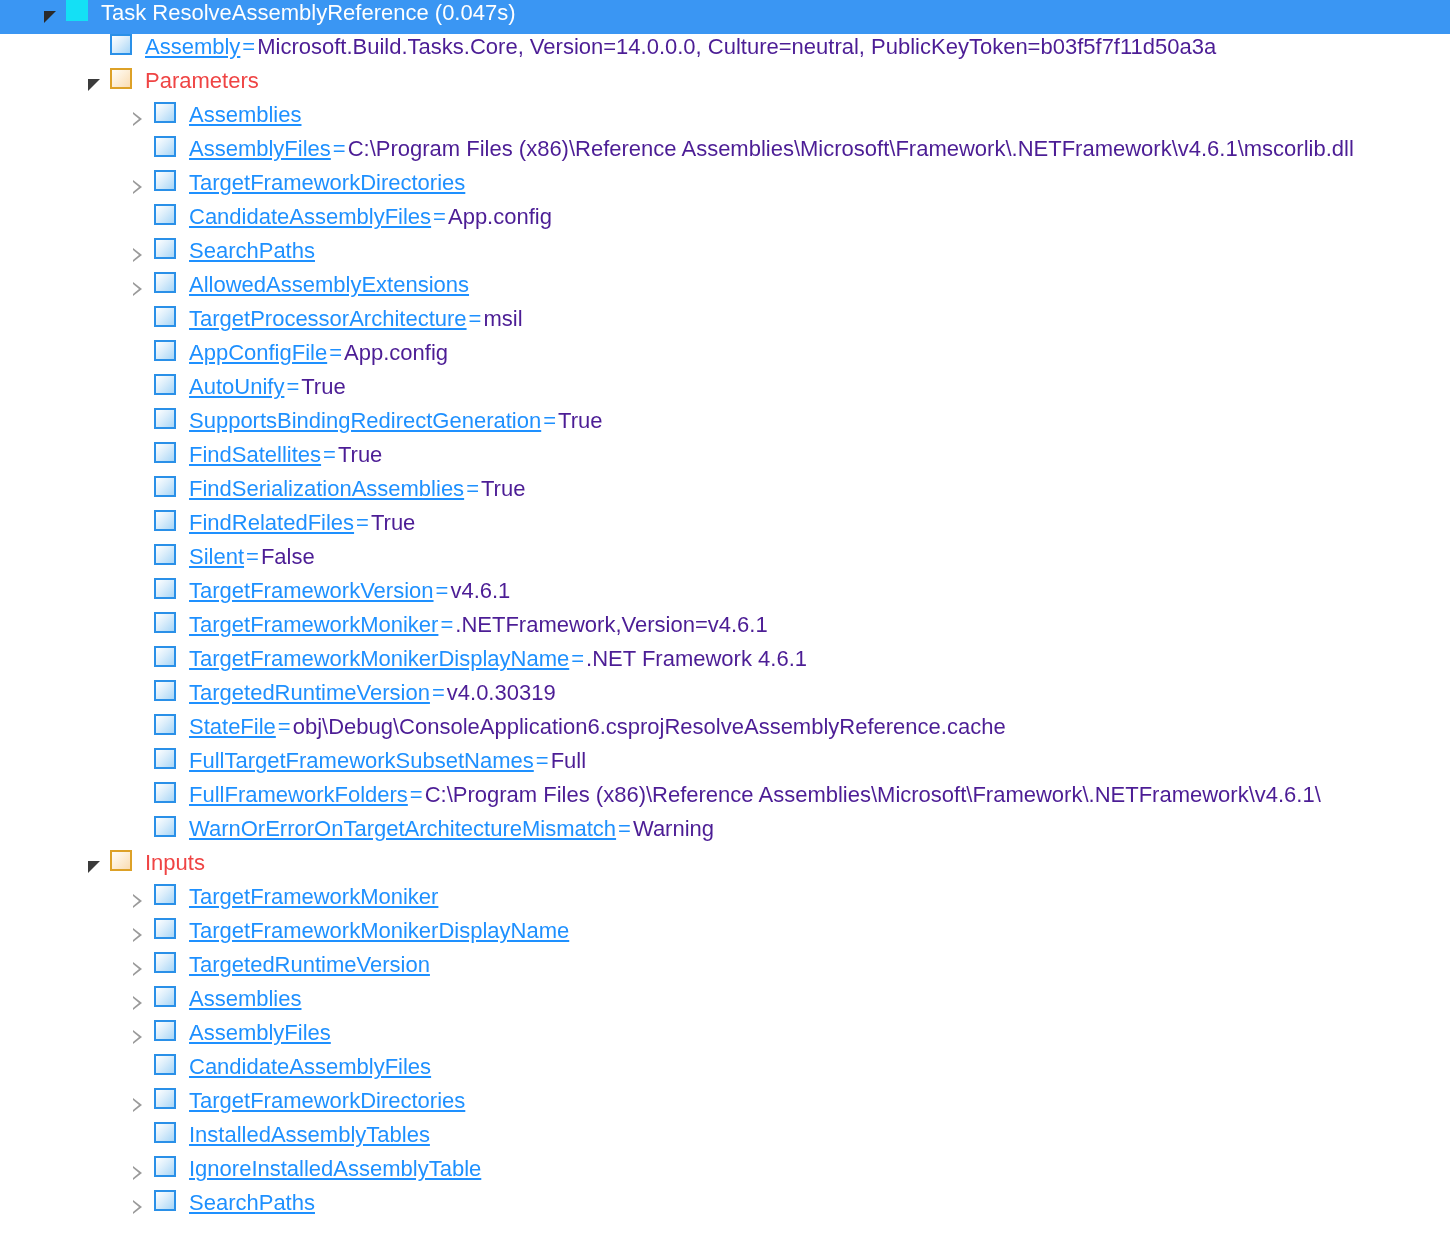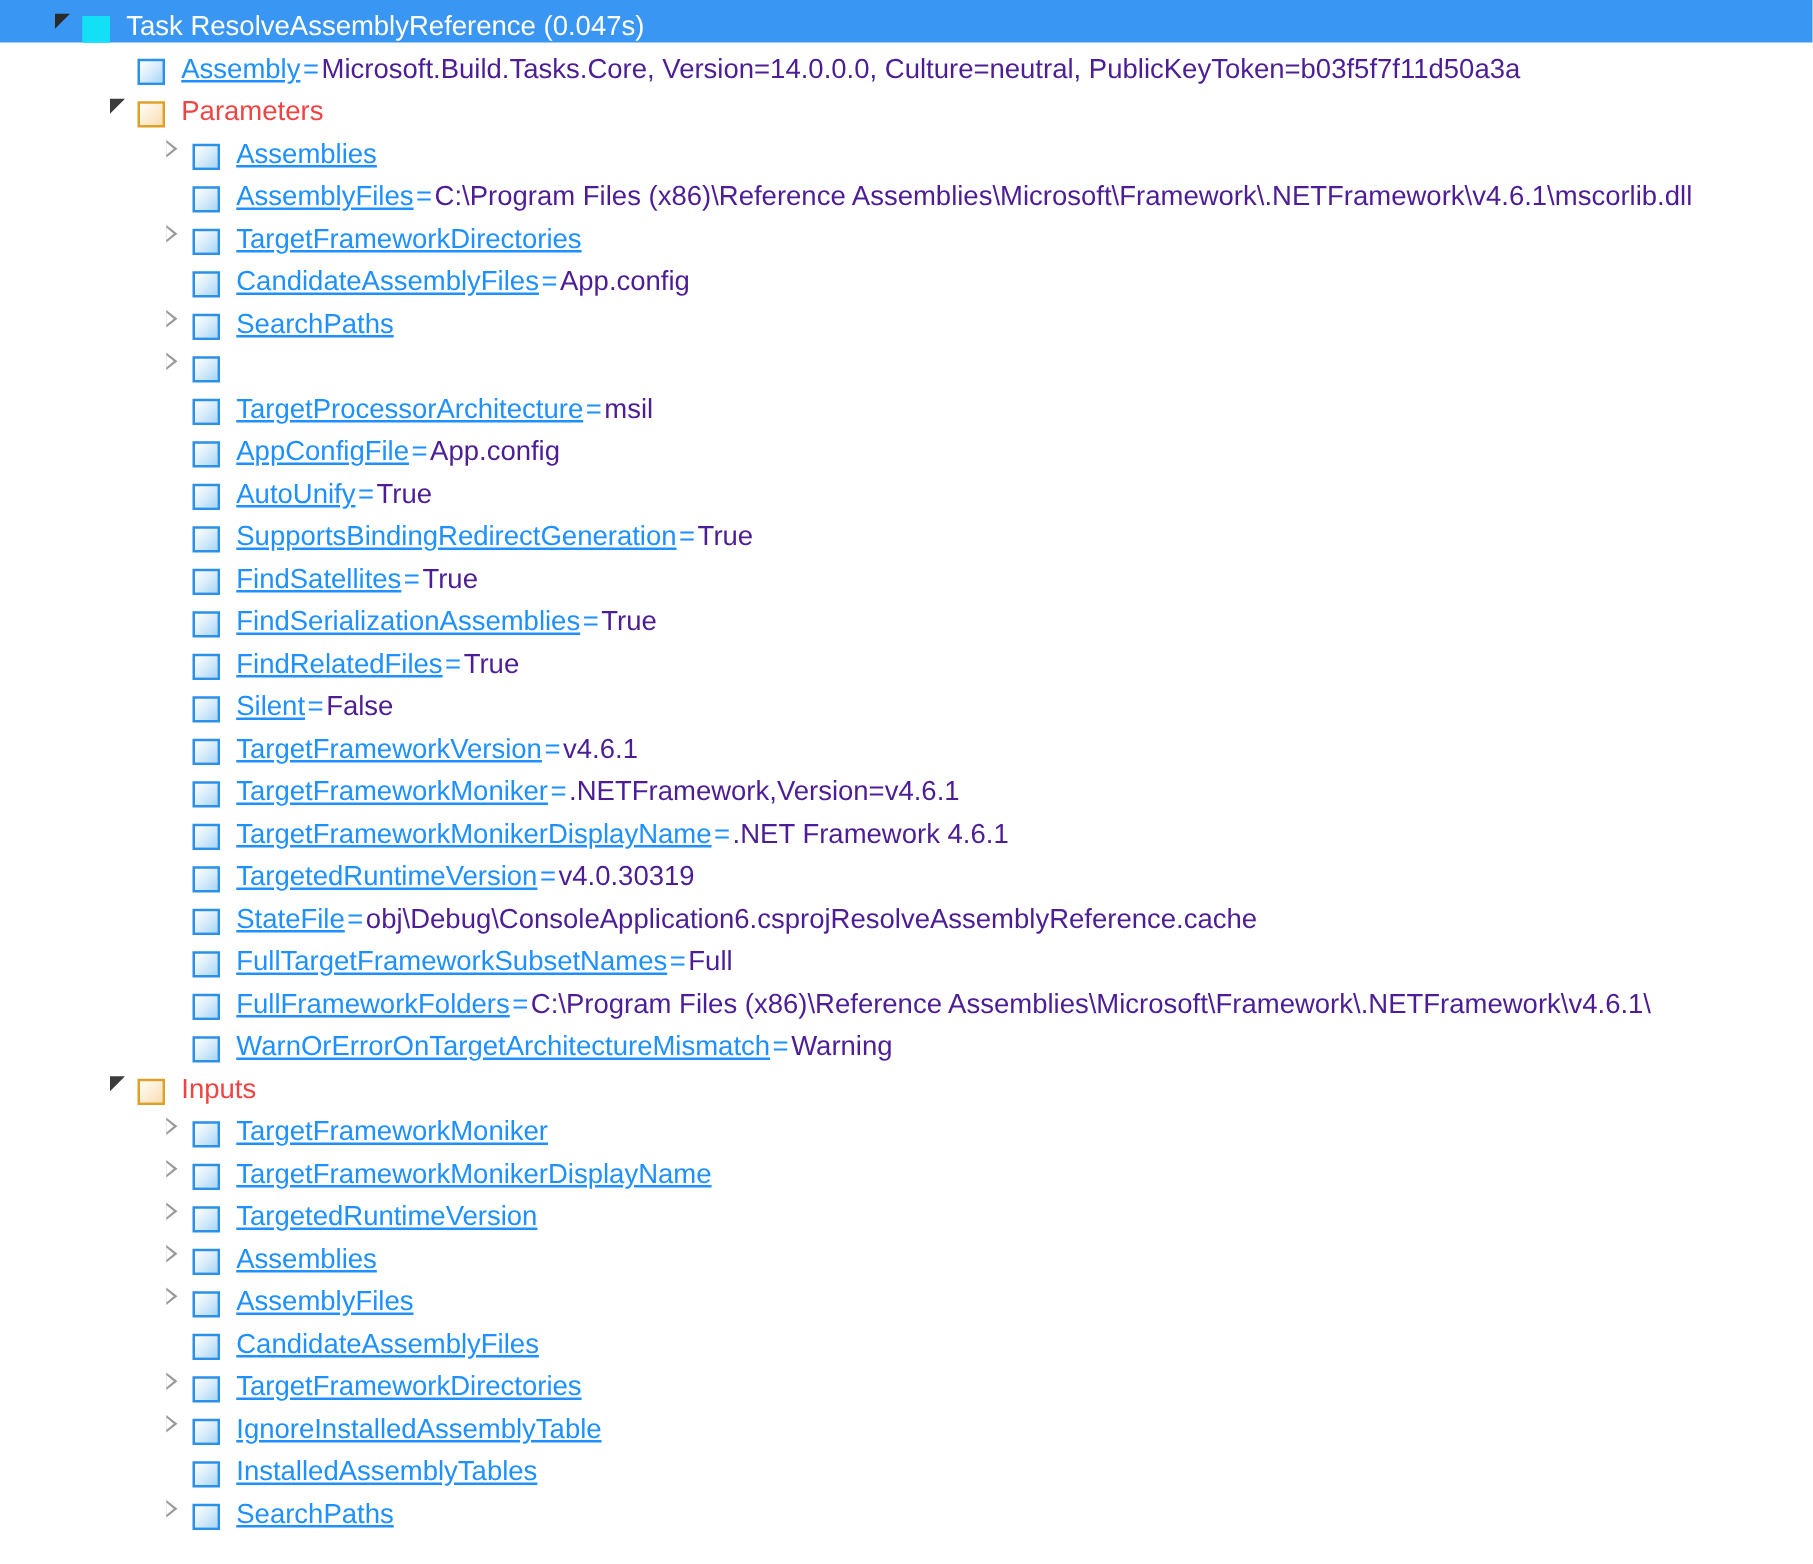--- a/index.html
+++ b/index.html
@@ -18,21 +18,21 @@
   }
 
   #tree {
     width: 1450px;
     position: relative;
   }
 
   .row {
     height: 34px;
     display: flex;
-    align-items: flex-end;
+    align-items: flex-start;
     white-space: nowrap;
     position: relative;
   }
   .row.selected {
     background: #3a96f3;
   }
 
   
   .indent { flex: 0 0 auto; height: 1px; }
 
@@ -179,20 +179,21 @@
       </div>
       <div class="icon item"></div>
       <span class="label name-item">SearchPaths</span>
     </div>
     <div class="row">
       <div class="indent" style="width: 124px;"></div>
       <div class="expander collapsed">
         <span class="tri-collapsed"></span>
       </div>
       <div class="icon item"></div>
+      <span class="label name-item">AllowedAssemblyExtensions</span>
     </div>
     <div class="row">
       <div class="indent" style="width: 124px;"></div>
       <div class="expander none"></div>
       <div class="icon item"></div>
       <span class="label name-item">TargetProcessorArchitecture</span>
       <span class="label eq">=</span>
       <span class="label value">msil</span>
     </div>
     <div class="row">
@@ -372,33 +373,33 @@
     <div class="row">
       <div class="indent" style="width: 124px;"></div>
       <div class="expander collapsed">
         <span class="tri-collapsed"></span>
       </div>
       <div class="icon item"></div>
       <span class="label name-item">TargetFrameworkDirectories</span>
     </div>
     <div class="row">
       <div class="indent" style="width: 124px;"></div>
+      <div class="expander none"></div>
+      <div class="icon item"></div>
+      <span class="label name-item">InstalledAssemblyTables</span>
+    </div>
+    <div class="row">
+      <div class="indent" style="width: 124px;"></div>
       <div class="expander collapsed">
         <span class="tri-collapsed"></span>
       </div>
       <div class="icon item"></div>
       <span class="label name-item">IgnoreInstalledAssemblyTable</span>
     </div>
     <div class="row">
       <div class="indent" style="width: 124px;"></div>
-      <div class="expander none"></div>
-      <div class="icon item"></div>
-      <span class="label name-item">InstalledAssemblyTables</span>
-    </div>
-    <div class="row">
-      <div class="indent" style="width: 124px;"></div>
       <div class="expander collapsed">
         <span class="tri-collapsed"></span>
       </div>
       <div class="icon item"></div>
       <span class="label name-item">SearchPaths</span>
     </div>
   </div>
 
 </body></html>

